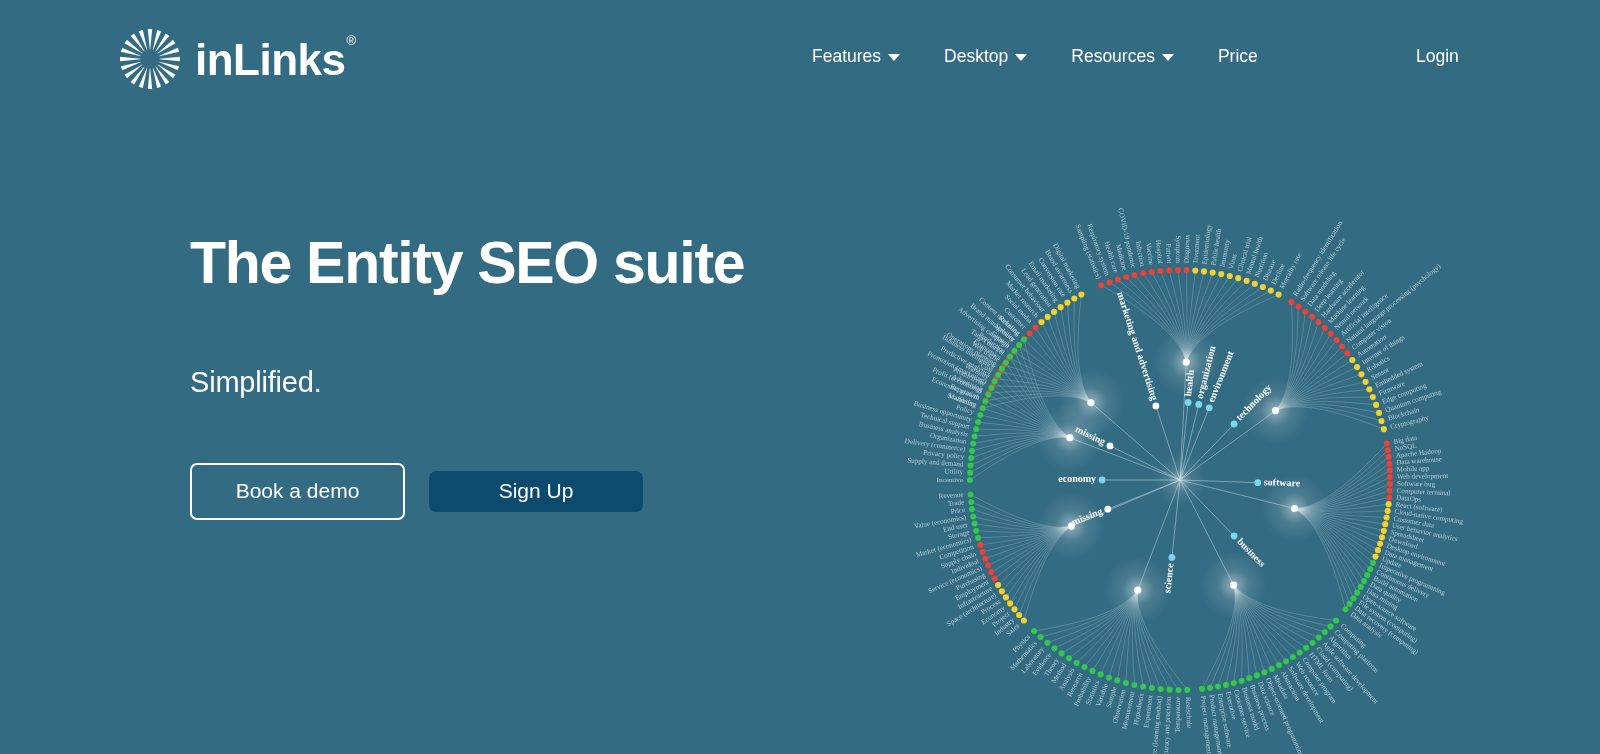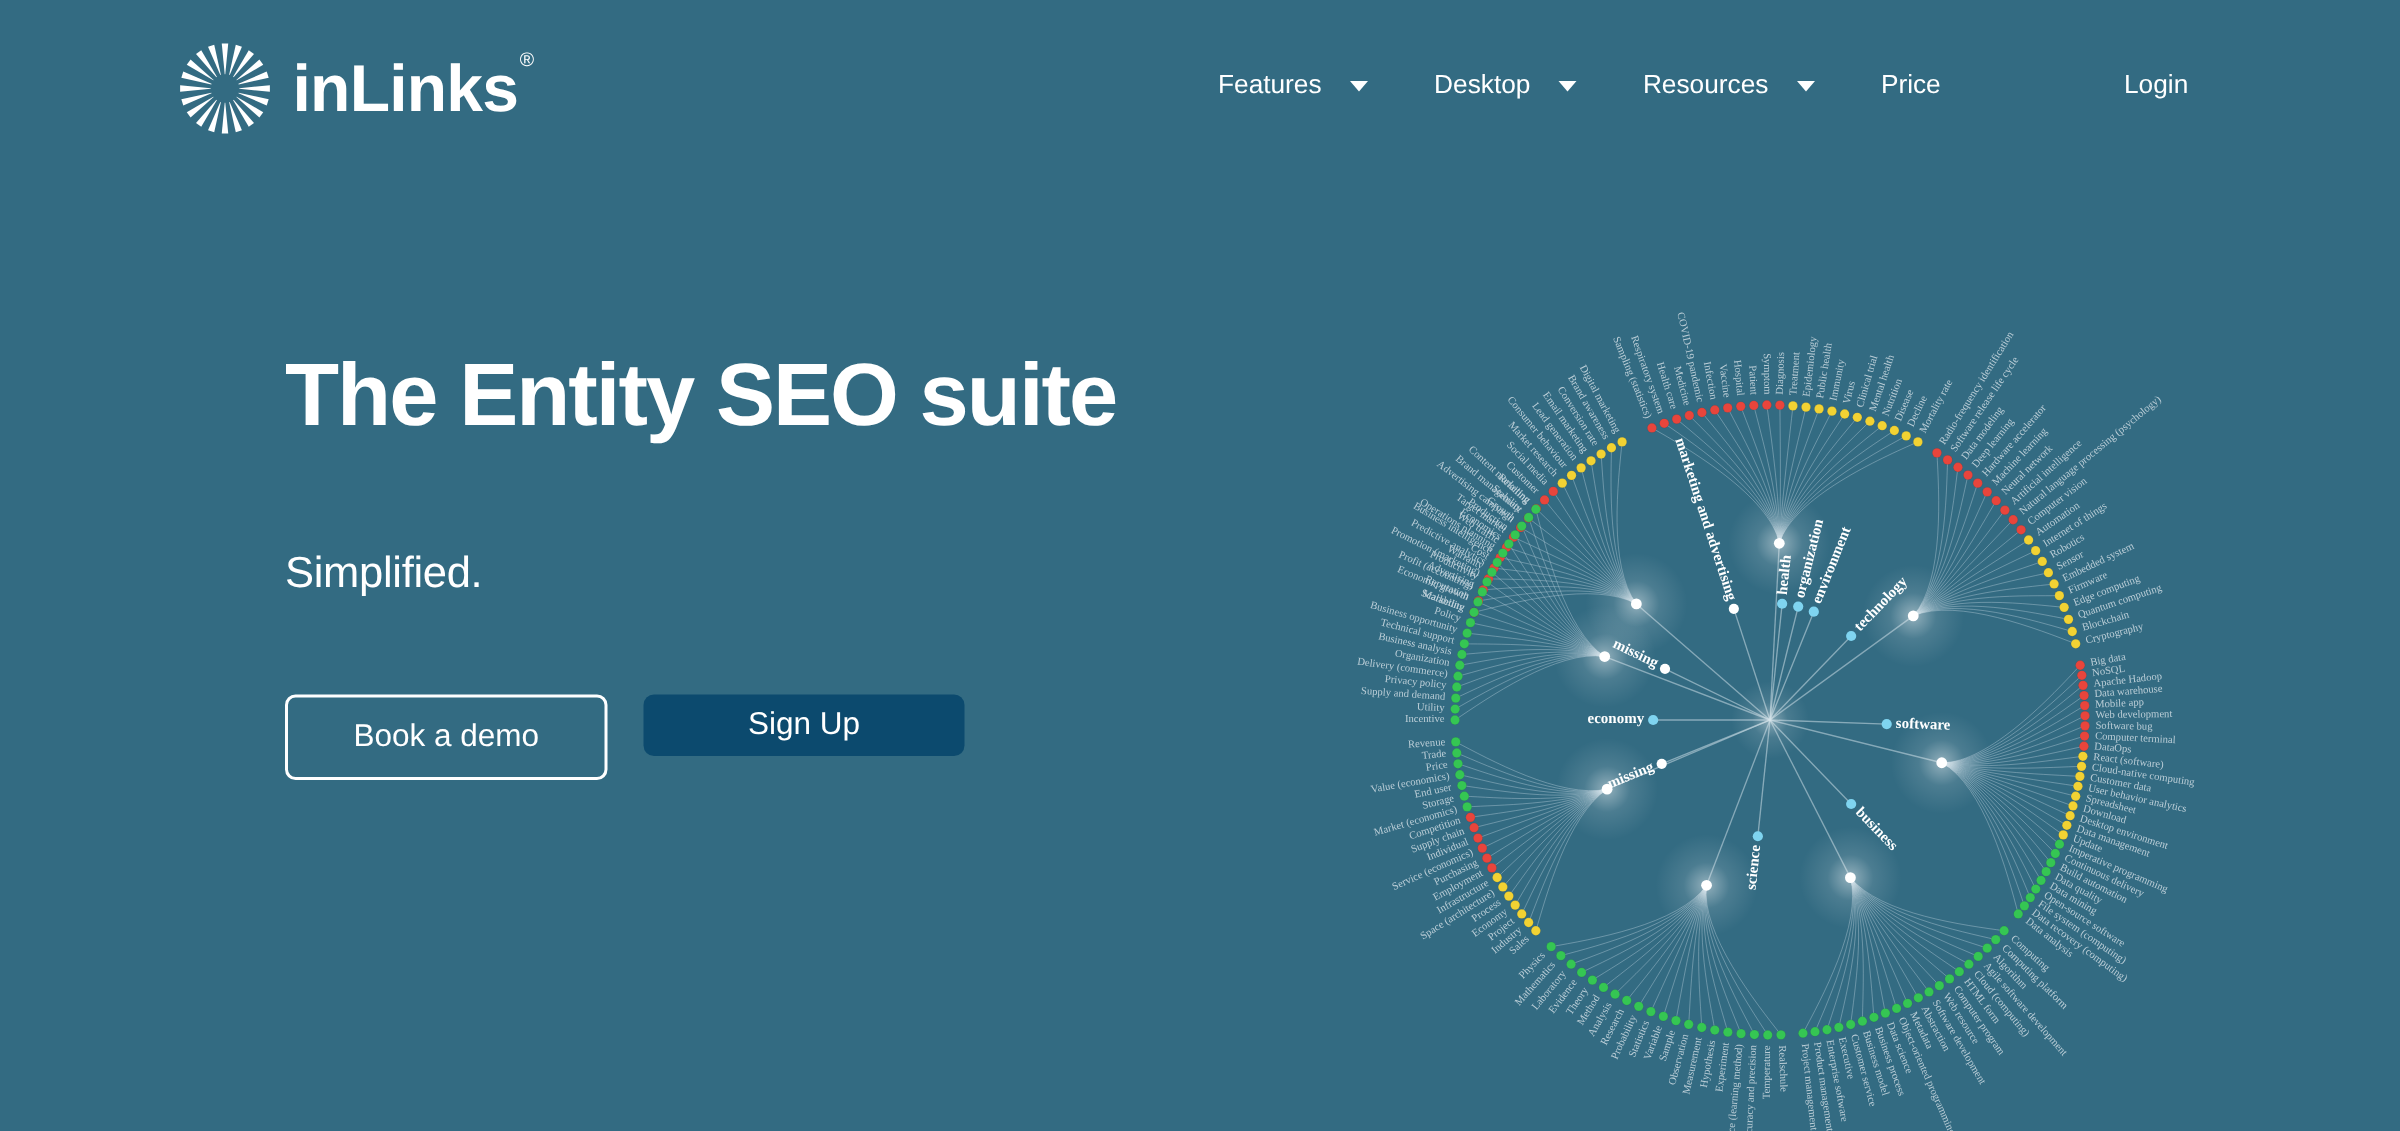--- a/index.html
+++ b/index.html
@@ -37,21 +37,21 @@
   .logo-reg {
     font-size:13px; color:#ffffff; vertical-align:super;
     position:relative; top:-14px; left:1px; font-weight:400;
   }
 
   .nav {
     position:absolute; left:812px; top:40px;
     display:flex; align-items:center;
   }
   .nav-item {
-    display:flex; align-items:center; gap:19px;
+    display:flex; align-items:center; gap:7px;
     color:#ffffff; font-size:17.5px; font-weight:400;
     padding:6px 0; margin-right:44px;
     cursor:pointer; white-space:nowrap;
   }
   .caret {
     width:0; height:0;
     border-left:6px solid transparent;
     border-right:6px solid transparent;
     border-top:7px solid #ffffff;
     position:relative; top:1px;
@@ -73,21 +73,21 @@
     white-space:nowrap;
   }
   .hero-sub {
     margin-top:26px;
     font-size:29px; font-weight:400; color:#ffffff;
     line-height:1.42; letter-spacing:-0.2px;
     max-width:440px;
   }
   .cta-row {
     margin-top:60px;
-    display:flex; gap:24px;
+    display:flex; align-items:center; gap:24px;
   }
   .btn {
     font-size:21px; font-weight:400;
     border-radius:7px;
     display:flex; align-items:center; justify-content:center;
     cursor:pointer; white-space:nowrap;
   }
   .btn-demo {
     width:215px; height:57px;
     color:#ffffff;

